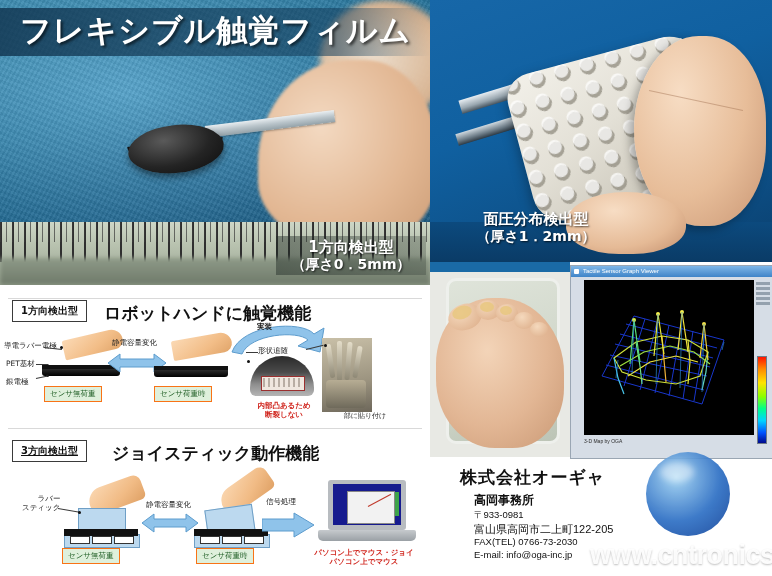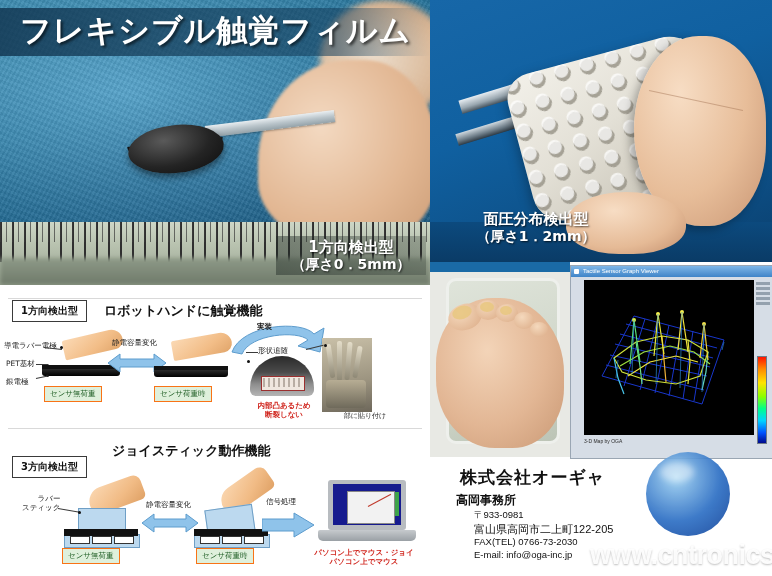--- a/index.html
+++ b/index.html
@@ -97,21 +97,21 @@
   .plot-side .ln{height:3px;margin:2px 1px;background:#94a1ae;}
   .cbar{position:absolute;right:4px;top:76px;width:8px;height:86px;border:1px solid #6f7b87;
     background:linear-gradient(180deg,#ff1400,#ff8a00 14%,#ffe400 30%,#8bff00 46%,#00ff8a 60%,#00d4ff 74%,#0052ff 88%,#000a8c 100%);}
 
   
   .diag{position:absolute;left:0;top:285px;width:430px;height:291px;background:#fff;}
   .hairline{position:absolute;left:8px;width:414px;height:1px;background:#d9d9d9;}
 
   .tagbox{position:absolute;border:1px solid #3a3a3a;background:#fff;color:#111;font-size:10px;font-weight:bold;
     padding:3px 8px;font-family:"DejaVu Sans",sans-serif;white-space:nowrap;}
-  .headline{position:absolute;color:#111;font-size:13px;font-weight:bold;font-family:"DejaVu Sans",sans-serif;white-space:nowrap;}
+  .headline{position:absolute;color:#111;font-size:17px;font-weight:bold;font-family:"DejaVu Sans",sans-serif;white-space:nowrap;}
 
   .lbl{position:absolute;font-size:7.5px;color:#222;font-family:"DejaVu Sans",sans-serif;white-space:nowrap;line-height:1.25;}
   .lbl-red{color:#d0241c;font-weight:bold;text-align:center;}
   .greenbox{position:absolute;border:1px solid #f97316;background:#dff0dc;color:#1f5d24;font-size:7.5px;
     padding:2px 5px;font-family:"DejaVu Sans",sans-serif;white-space:nowrap;}
 
   .leader{position:absolute;height:1px;background:#3a3a3a;transform-origin:left center;}
   .dotpt{position:absolute;width:3px;height:3px;background:#111;border-radius:50%;}
 
   
@@ -148,21 +148,21 @@
   .lt-app{position:absolute;left:14px;top:7px;width:46px;height:31px;background:#f2f2f2;border:1px solid #888;}
   .lt-needle{position:absolute;left:20px;top:14px;width:26px;height:1px;background:#c0392b;transform:rotate(-28deg);
     transform-origin:left center;}
   .lt-green{position:absolute;right:2px;top:8px;width:4px;height:24px;background:#3ea34a;}
   .lt-base{position:absolute;left:0;top:50px;width:98px;height:11px;
     background:linear-gradient(180deg,#c6cacd,#9aa0a5);border-radius:2px 2px 5px 5px;}
 
   
   .company{position:absolute;left:456px;top:466px;width:270px;color:#111;font-family:"DejaVu Sans",sans-serif;}
   .c-name{font-size:17px;font-weight:bold;letter-spacing:1px;margin-left:4px;}
-  .c-office{font-size:12px;font-weight:bold;margin-top:3px;}
+  .c-office{font-size:12px;font-weight:bold;margin-left:18px;margin-top:3px;}
   .c-line{font-size:9.5px;margin-left:18px;line-height:1.32;font-family:"Liberation Sans",sans-serif;}
 
   
   .wm-ball{position:absolute;left:646px;top:452px;width:84px;height:84px;border-radius:50%;
     background:radial-gradient(circle at 36% 30%,#9fd2f2,#2d6fc4 55%,#0f3f95 100%);opacity:.92;}
   .wm-ball:after{content:"";position:absolute;left:14px;top:10px;width:34px;height:20px;border-radius:50%;
     background:rgba(255,255,255,.45);filter:blur(3px);}
   .wm-text{position:absolute;left:590px;top:540px;font-size:27px;font-weight:bold;color:rgba(255,255,255,.92);
     font-family:"Liberation Sans",sans-serif;text-shadow:0 1px 2px rgba(0,0,0,.25);letter-spacing:-.5px;}
   .wm-ga{position:absolute;left:662px;top:468px;font-size:40px;color:rgba(255,255,255,.35);font-weight:bold;
@@ -348,21 +348,21 @@
     <div class="f" style="left:6px;top:6px;height:34px;transform:rotate(-8deg);"></div>
     <div class="f" style="left:15px;top:3px;height:40px;"></div>
     <div class="f" style="left:24px;top:4px;height:38px;transform:rotate(5deg);"></div>
     <div class="f" style="left:33px;top:8px;height:32px;transform:rotate(10deg);"></div>
     <div style="position:absolute;left:4px;top:42px;width:40px;height:28px;background:linear-gradient(180deg,#b7ad94,#6f6a5b);border-radius:4px;"></div>
   </div>
   <div class="dotpt" style="left:324px;top:344px;"></div>
   <div class="leader" style="left:306px;top:349px;width:18px;transform:rotate(-14deg);"></div>
   <div class="lbl robot-cap" style="font-size:7px;">部に貼り付け</div>
 
-  <div class="tagbox" style="left:12px;top:456px;">3方向検出型</div>
+  <div class="tagbox" style="left:12px;top:440px;text-decoration:underline;">3方向検出型</div>
   <div class="headline" style="left:112px;top:442px;">ジョイスティック動作機能</div>
 
   <div class="jfinger" style="left:88px;top:482px;"></div>
   <div class="jstick" style="left:78px;top:508px;"></div>
   <div class="jbase" style="left:64px;top:534px;"></div>
   <div class="jblack" style="left:64px;top:529px;width:74px;"></div>
   <div class="jwhite" style="left:70px;top:536px;width:18px;"></div>
   <div class="jwhite" style="left:92px;top:536px;width:18px;"></div>
   <div class="jwhite" style="left:114px;top:536px;width:18px;"></div>
 

